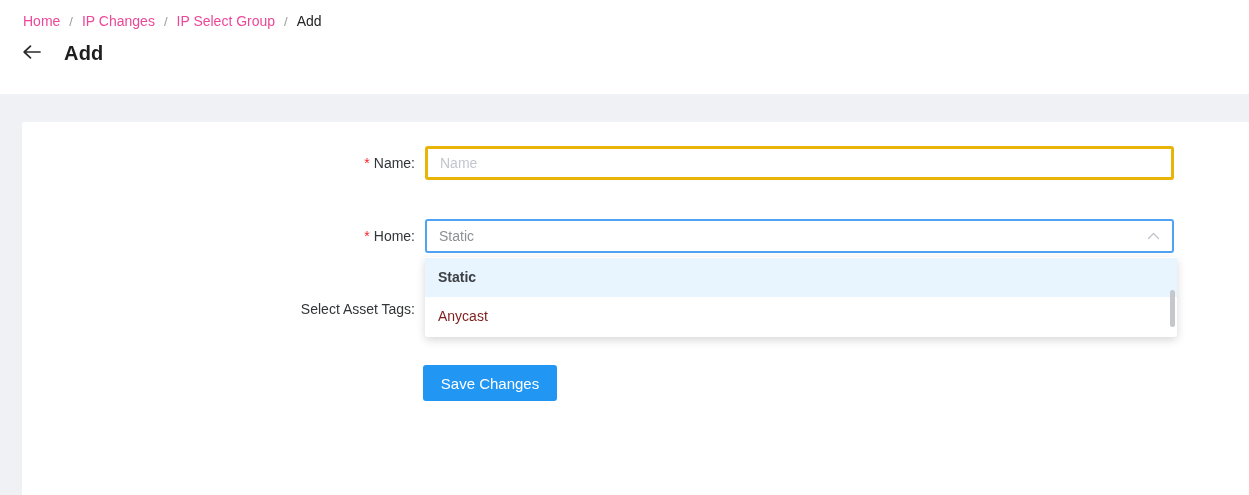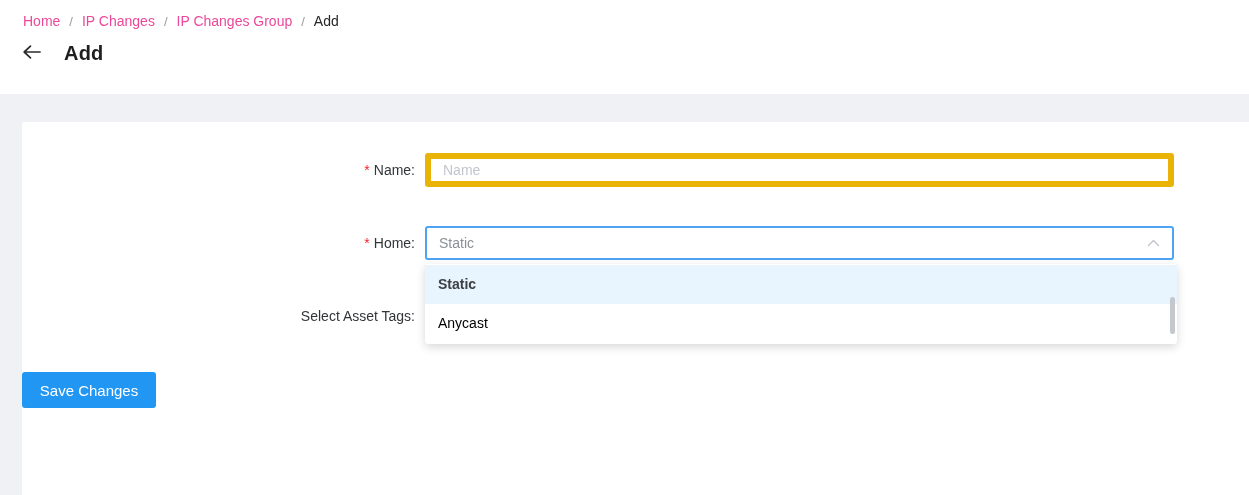--- a/index.html
+++ b/index.html
@@ -11,63 +11,63 @@
   }
   .topbar { height: 94px; background: #ffffff; padding-left: 23px; }
   .breadcrumb { padding-top: 13px; font-size: 14px; color: #8c8c8c; display: flex; align-items: center; }
   .bc-link { color: #ec4899; cursor: pointer; }
   .bc-sep { margin: 0 9px; color: #9b9b9b; font-size: 13px; }
   .bc-current { color: #262626; }
   .title-row { margin-top: 13px; display: flex; align-items: center; }
   .back-btn { cursor: pointer; display: flex; align-items: center; margin-left: -1px; }
   .page-title { font-size: 20px; font-weight: 700; color: #1f1f1f; margin-left: 22px; letter-spacing: .2px; }
   .content { background: #eff1f4; height: 401px; padding: 28px 0 0 22px; }
-  .card { background: #ffffff; height: 373px; border-radius: 2px 0 0 0; padding-top: 31px; }
+  .card { background: #ffffff; height: 373px; border-radius: 2px 0 0 0; padding-top: 24px; }
   .form-row { display: flex; margin-bottom: 39px; }
   .label-col { width: 403px; text-align: right; padding-right: 10px; font-size: 14px; color: #333538; line-height: 34px; white-space: nowrap; }
   .req { color: #f5222d; margin-right: 4px; }
   .field-col { width: 749px; position: relative; }
   .text-input {
-    width: 100%; height: 34px; border: 6px solid #eab308; border-radius: 3px;
+    width: 100%; height: 34px; border: 3px solid #eab308; border-radius: 3px;
     padding: 0 12px; font-size: 14px; color: #333; outline: none;
     font-family: "Liberation Sans", sans-serif; background: #fff; display: block;
   }
   .text-input::placeholder { color: #c2c6cc; }
   .select-box {
     width: 100%; height: 34px; border: 2px solid #4ea3f3; border-radius: 3px;
     background: #fff; display: flex; align-items: center; justify-content: space-between;
     padding: 0 12px; cursor: pointer;
   }
   .select-value { font-size: 14px; color: #8b9095; }
   .chevron { display: flex; align-items: center; }
   .dropdown {
     position: absolute; left: 0; top: 38px; width: calc(100% + 3px);
     background: #fff; border-radius: 3px; box-shadow: 0 3px 10px rgba(0,0,0,.16);
     z-index: 20; padding: 1px 0;
   }
-  .option { height: 39px; line-height: 39px; padding-left: 13px; font-size: 14px; color: #000000; cursor: pointer; }
+  .option { height: 39px; line-height: 39px; padding-left: 13px; font-size: 14px; color: #7f1d1d; cursor: pointer; }
   .option.selected { background: #e8f4fe; color: #3d4144; font-weight: 700; }
   .scroll-thumb { position: absolute; right: 2px; top: 33px; width: 5px; height: 37px; background: #c4c7cb; border-radius: 3px; cursor: pointer; }
   .desc-row { margin-bottom: 37px; }
   .save-btn {
-    width: 134px; height: 36px; background: #2196f3; color: #ffffff;
+    margin-left: 401px; width: 134px; height: 36px; background: #2196f3; color: #ffffff;
     border: none; border-radius: 3px; font-size: 15px; font-family: "Liberation Sans", sans-serif;
     cursor: pointer;
   }
 </style>
 </head>
 <body>
 
 <header class="topbar">
   <nav class="breadcrumb">
     <span class="bc-link">Home</span>
     <span class="bc-sep">/</span>
     <span class="bc-link">IP Changes</span>
     <span class="bc-sep">/</span>
-    <span class="bc-link">IP Changes Group</span>
+    <span class="bc-link">IP Select Group</span>
     <span class="bc-sep">/</span>
     <span class="bc-current">Add</span>
   </nav>
   <div class="title-row">
     <span class="back-btn">
       <span class="icon">
         <svg width="20" height="16" viewBox="0 0 20 16" fill="none">
           <path d="M18 8 H2.5 M8.5 2.2 L2.2 8 L8.5 13.8" stroke="#2b2b2b" stroke-width="1.7" stroke-linecap="round" stroke-linejoin="round"></path>
         </svg>
       </span>

